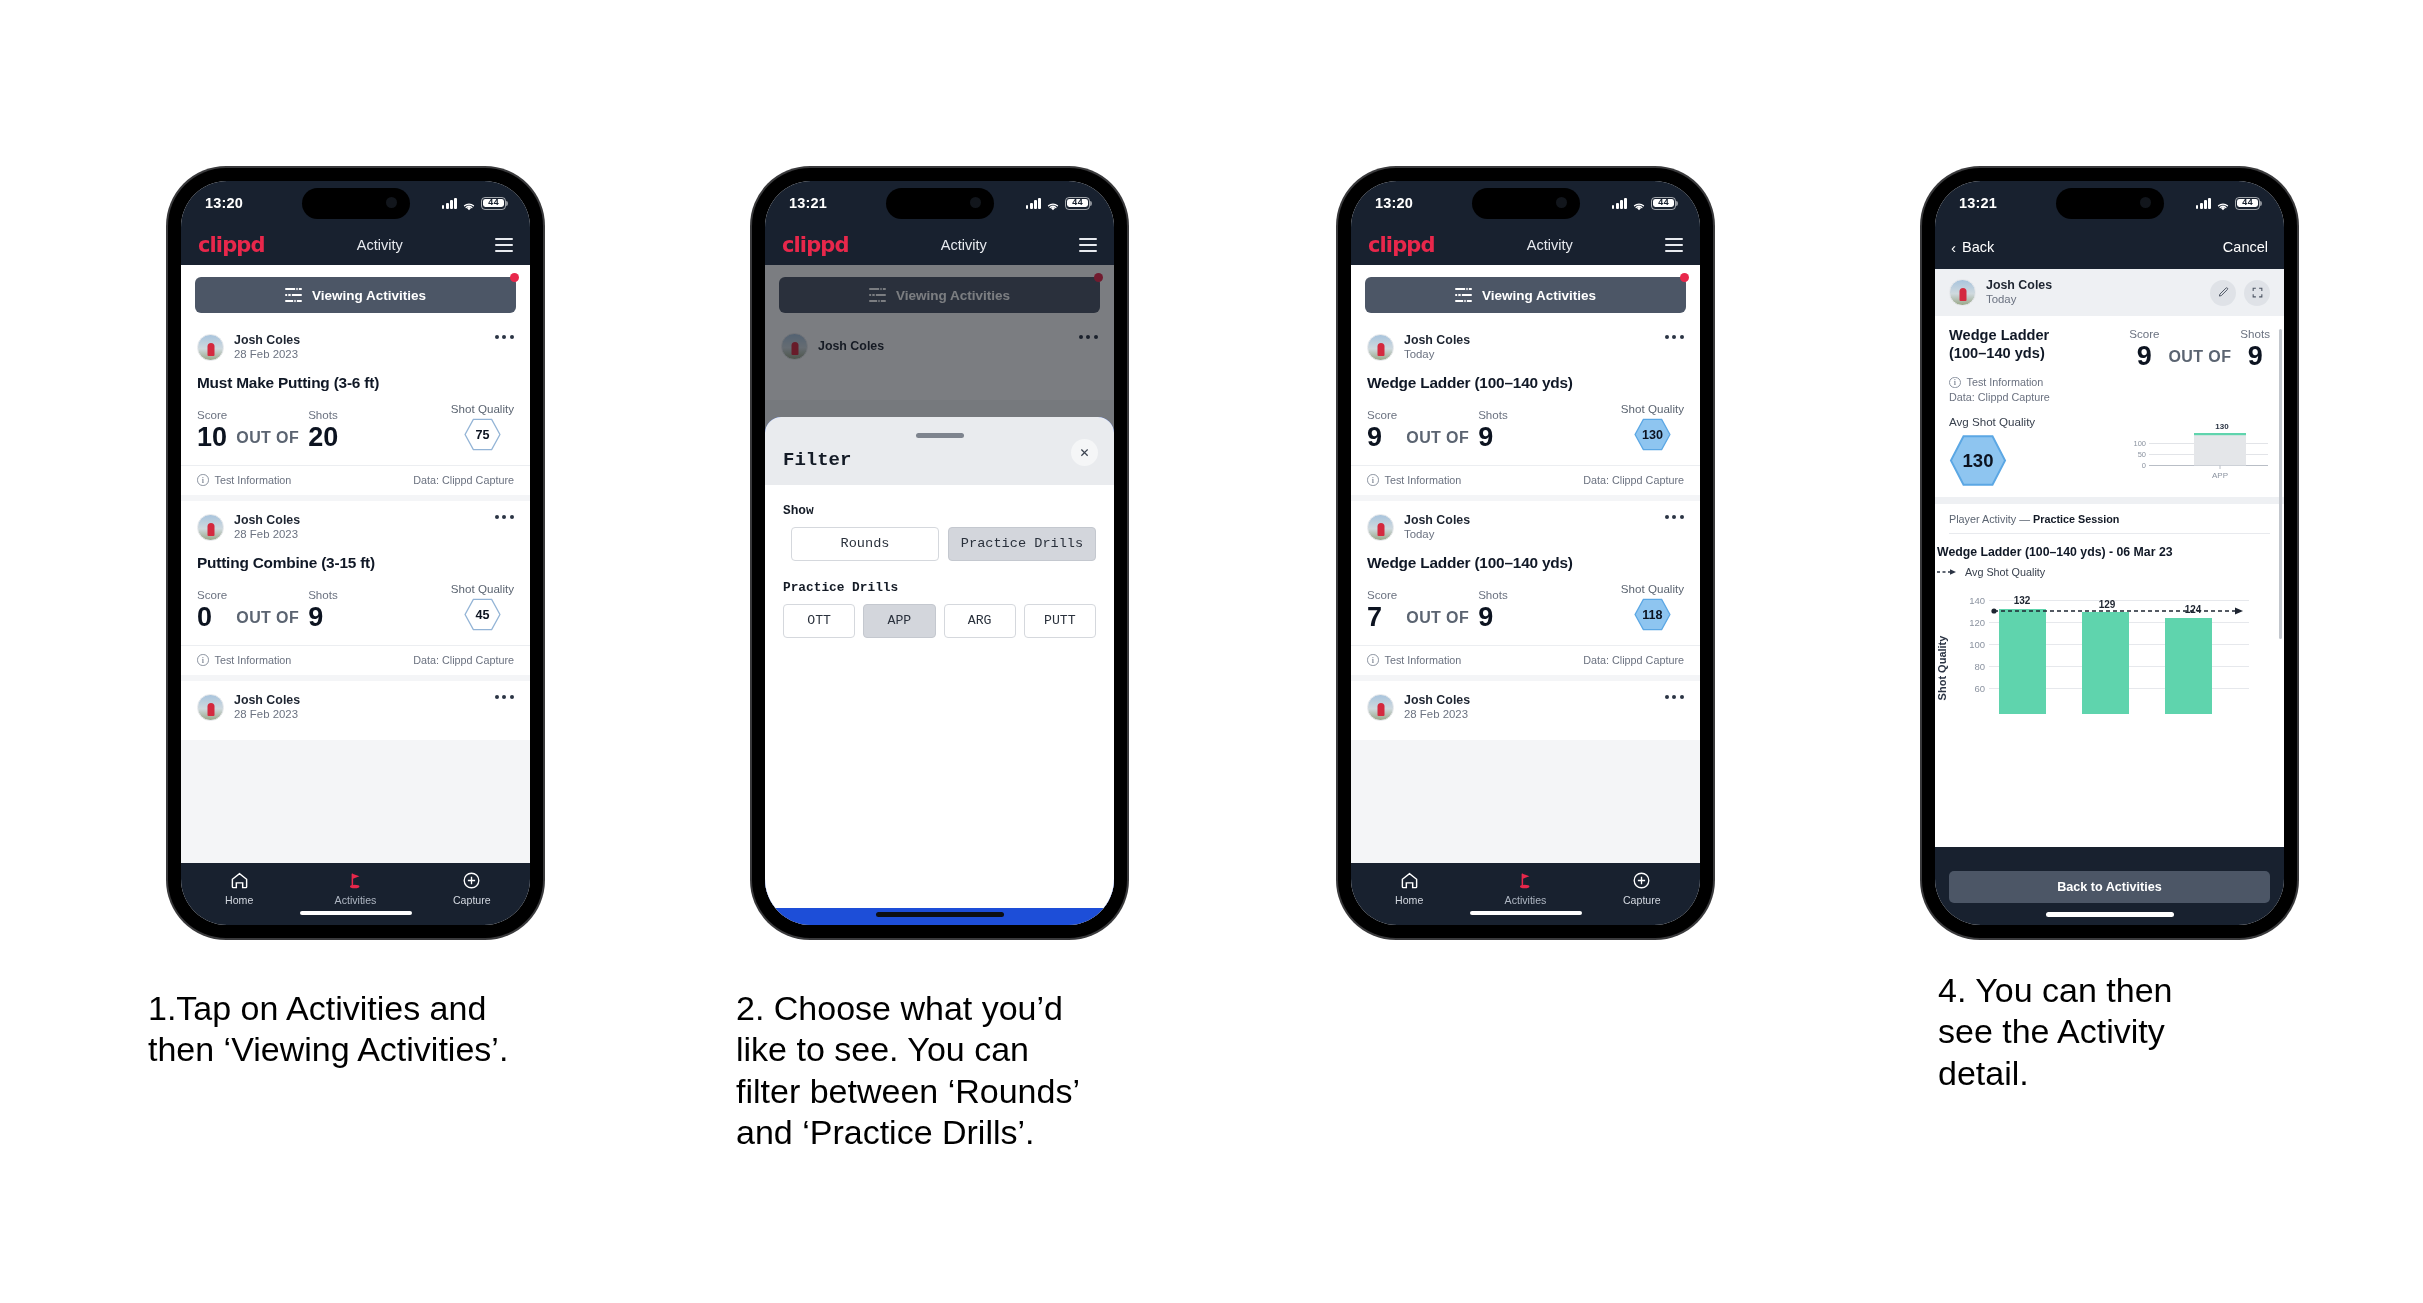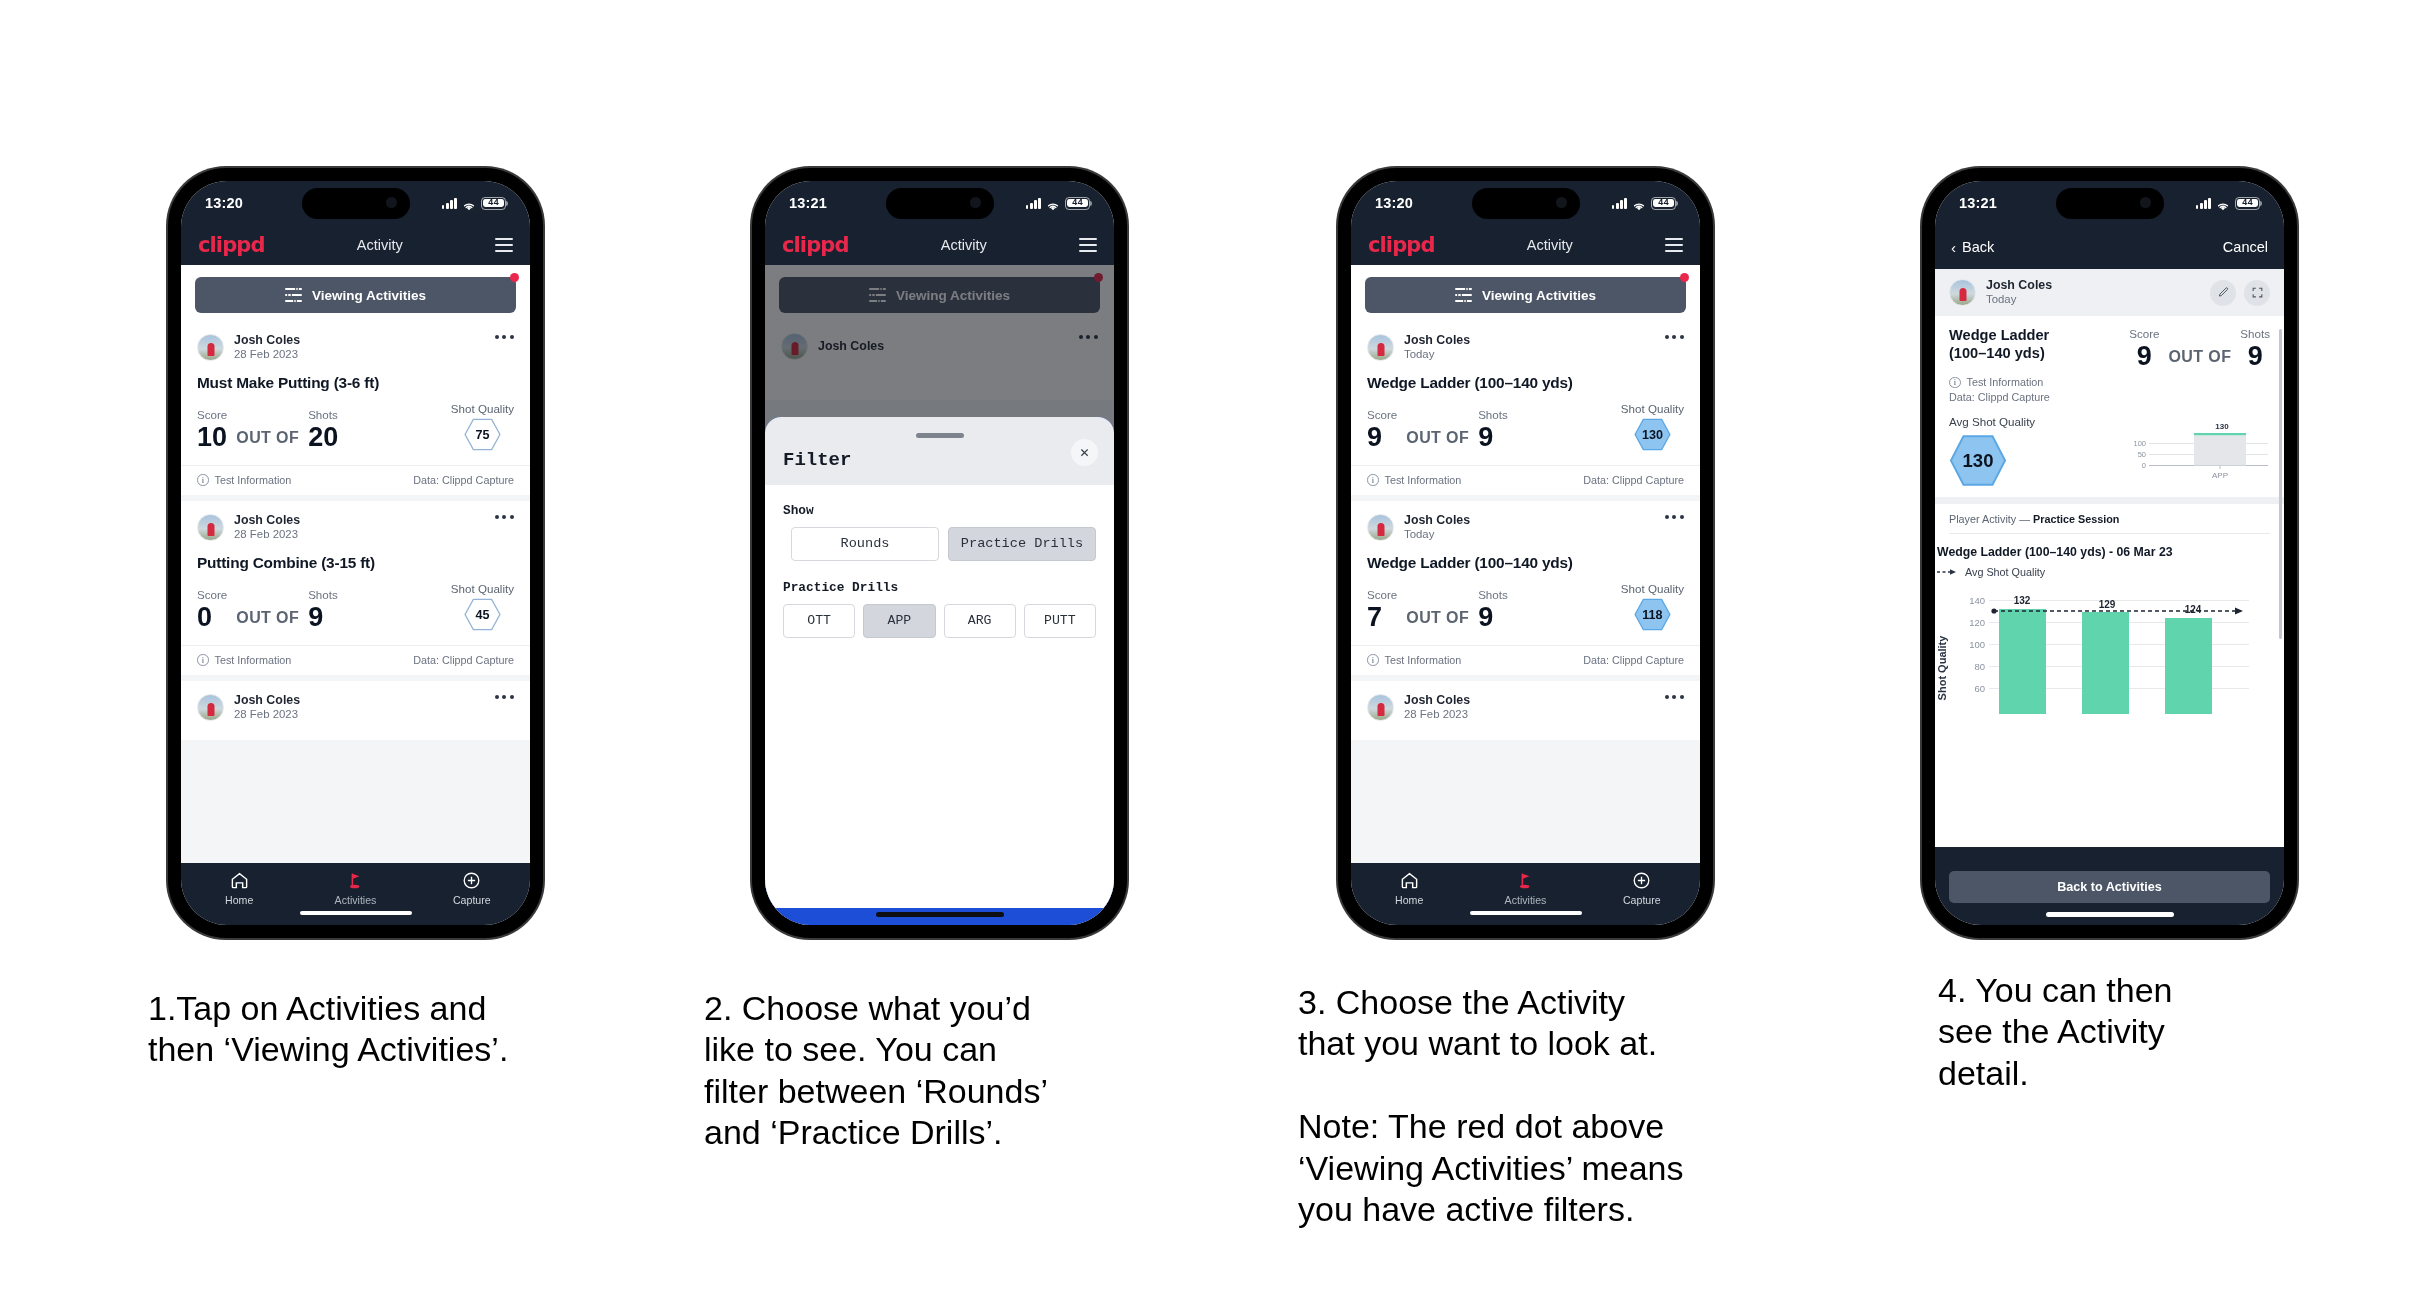--- a/index.html
+++ b/index.html
@@ -573,21 +573,21 @@
               <div class="opt">ARG</div>
               <div class="opt">PUTT</div>
             </div>
           </div>
           <div class="home-indicator"></div>
         </div>
       </div>
 
     </div>
   </div>
-  <div class="caption" style="left:704px; top:988px; width:520px;">2. Choose what you’d
+  <div class="caption" style="left:736px; top:988px; width:520px;">2. Choose what you’d
 like to see. You can
 filter between ‘Rounds’
 and ‘Practice Drills’.</div>
 
   <div class="phone" style="left:1338px; top:168px;">
     <div class="screen">
 
       <div class="statusbar">
         <div class="sb-time">13:20</div>
         <div class="notch"></div>
@@ -771,26 +771,20 @@
                 <path d="M12 7.4v9.2M7.4 12h9.2"></path>
               </svg>
           </span>
           <span class="nav-lbl">Capture</span>
         </div>
         <div class="nav-underline"></div>
       </div>
 
     </div>
   </div>
-  <div class="caption" style="left:1298px; top:982px; width:560px;">3. Choose the Activity
-that you want to look at.
-
-Note: The red dot above
-‘Viewing Activities’ means
-you have active filters.</div>
 
   <div class="phone" style="left:1922px; top:168px;">
     <div class="screen">
 
       <div class="statusbar">
         <div class="sb-time">13:21</div>
         <div class="notch"></div>
         <div class="sb-right">
           <span class="bars">
               <i></i>

